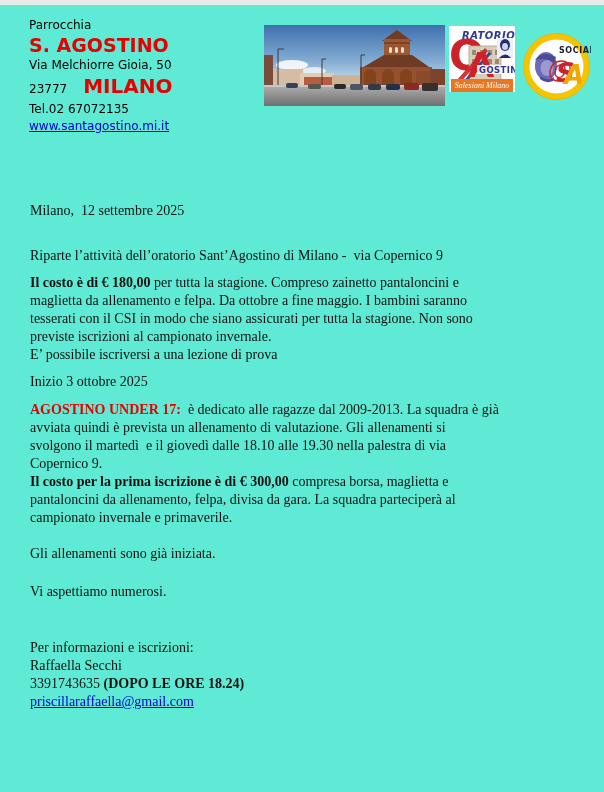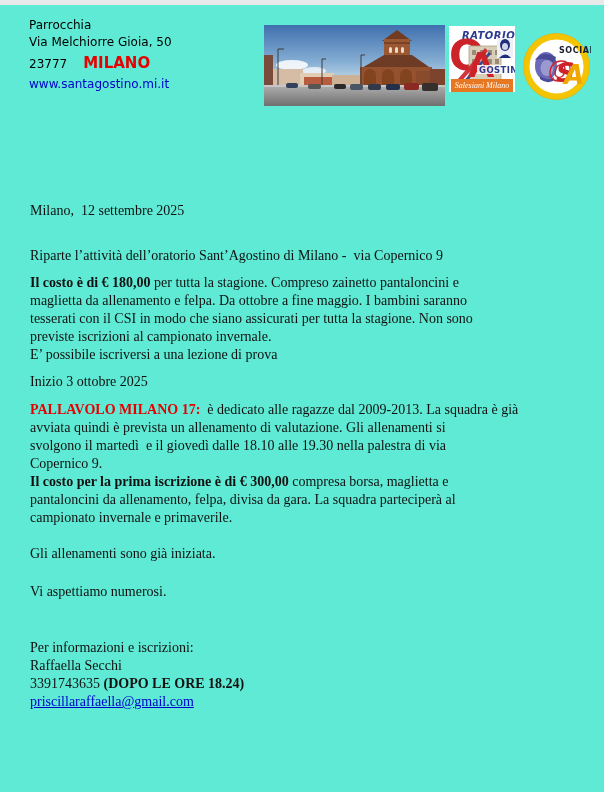--- a/index.html
+++ b/index.html
@@ -10,22 +10,22 @@
   }
 
   
   .header-text {
     position:absolute; left:29px; top:12px;
     font-family:"DejaVu Sans","Liberation Sans",sans-serif; color:#000;
   }
   .h-small { font-size:12px; line-height:17px; }
   .h-name  { font-size:19px; line-height:23px; font-weight:bold; color:#e60000; }
   .h-cap-line { font-size:12px; line-height:24px; }
-  .h-city  { font-size:15px; font-weight:bold; color:#e60000; margin-left:16px; }
-  .h-link  { color:#0000cc; cursor:pointer; }
+  .h-city  { font-size:20px; font-weight:bold; color:#e60000; margin-left:16px; }
+  .h-link  { color:#0000cc; text-decoration:underline; cursor:pointer; }
 
   .photo        { position:absolute; left:264px; top:20px;  width:181px; height:81px; }
   .logo-oratorio{ position:absolute; left:449px; top:21px;  width:66px;  height:66px; }
   .logo-social  { position:absolute; left:522px; top:27px;  width:69px;  height:69px; }
 
   
   .body-text { position:absolute; left:30px; top:197px; width:558px;
                font-size:14px; line-height:18px; }
   .body-text p { margin:0; white-space:pre-line; }
   .red-label { color:#e60000; font-weight:bold; }
@@ -44,22 +44,24 @@
   svg text { font-family:"DejaVu Sans","Liberation Sans",sans-serif; }
   .script-text { font-family:"Liberation Serif", serif; font-style:italic; }
 </style>
 </head>
 <body>
 
 <div class="page">
 
   <div class="header-text">
     <div class="h-small">Parrocchia</div>
+    <div class="h-name">S. AGOSTINO</div>
     <div class="h-small">Via Melchiorre Gioia, 50</div>
     <div class="h-cap-line"><span>23777</span><span class="h-city">MILANO</span></div>
+    <div class="h-small">Tel.02 67072135</div>
     <div class="h-small"><span class="h-link">www.santagostino.mi.it</span></div>
   </div>
 
   <svg class="photo" viewBox="0 0 181 81" preserveAspectRatio="none">
     <defs>
       <linearGradient id="sky" x1="0" y1="0" x2="0" y2="1">
         <stop offset="0" stop-color="#3f6fae"></stop>
           <stop offset="0.6" stop-color="#86afd4"></stop>
           <stop offset="1" stop-color="#d6e5f0"></stop>
       </linearGradient>
@@ -171,21 +173,21 @@
 
 
     <p class="m-cost10"><span class="b">Il costo è di € 180,00</span><span> per tutta la stagione. Compreso zainetto pantaloncini e
 maglietta da allenamento e felpa. Da ottobre a fine maggio. I bambini saranno
 tesserati con il CSI in modo che siano assicurati per tutta la stagione. Non sono
 previste iscrizioni al campionato invernale.
 E’ possibile iscriversi a una lezione di prova</span></p>
 
     <p class="m-start">Inizio 3 ottobre 2025</p>
 
-    <p class="m-u17"><span class="red-label">PALLAVOLO MILANO 17:</span><span>&nbsp; è dedicato alle ragazze dal 2009-2013. La squadra è già
+    <p class="m-u17"><span class="red-label">AGOSTINO UNDER 17:</span><span>&nbsp; è dedicato alle ragazze dal 2009-2013. La squadra è già
 avviata quindi è prevista un allenamento di valutazione. Gli allenamenti si
 svolgono il martedì&nbsp; e il giovedì dalle 18.10 alle 19.30 nella palestra di via
 Copernico 9.
 </span><span class="b">Il costo per la prima iscrizione è di € 300,00</span><span> compresa borsa, maglietta e
 pantaloncini da allenamento, felpa, divisa da gara. La squadra parteciperà al
 campionato invernale e primaverile.</span></p>
 
     <p class="m-training">Gli allenamenti sono già iniziata.</p>
 
     <p class="m-closing">Vi aspettiamo numerosi.</p>

